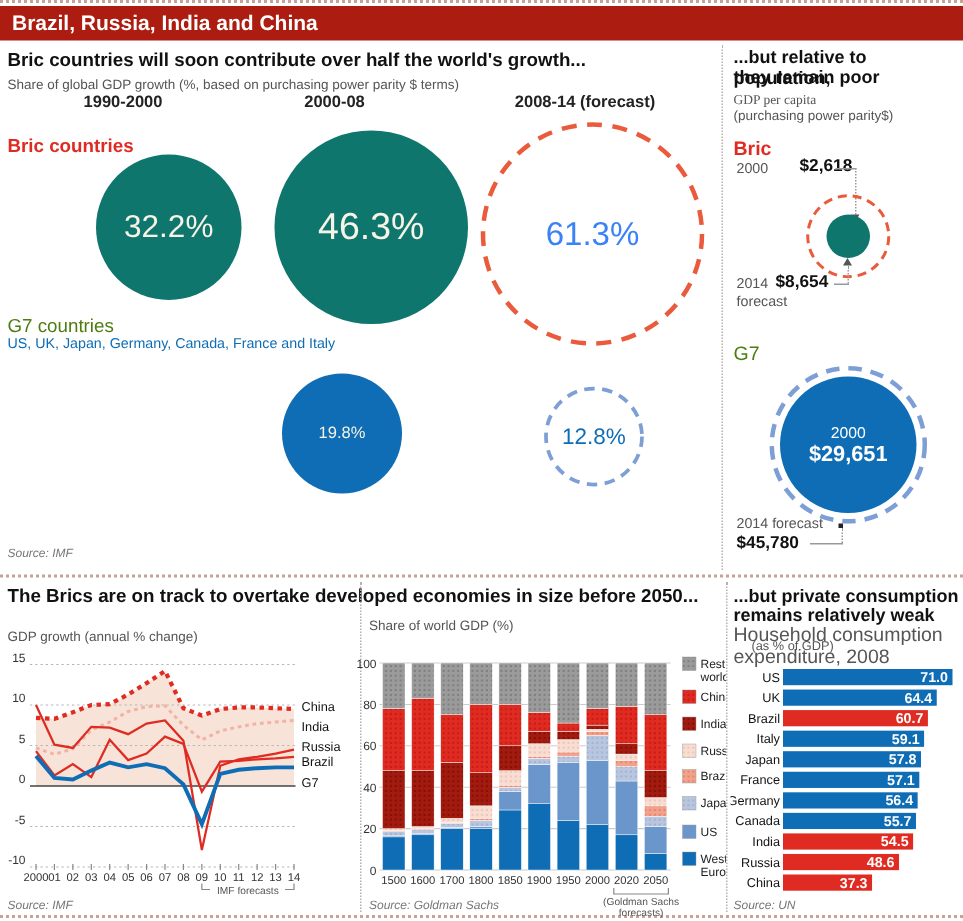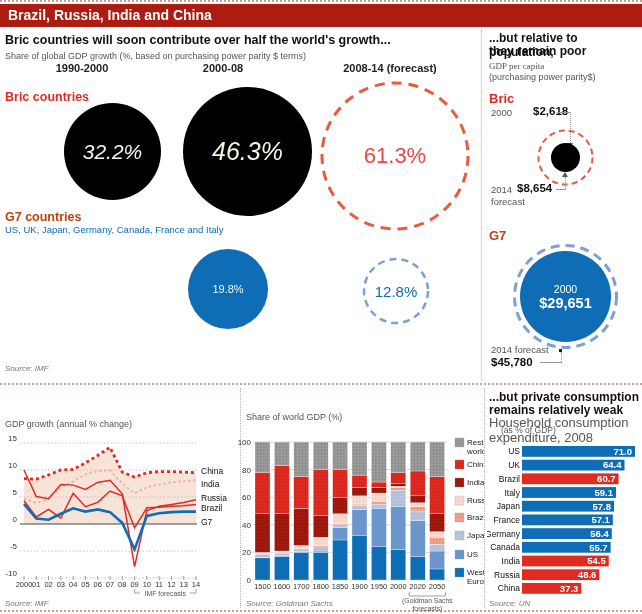--- a/index.html
+++ b/index.html
@@ -7,25 +7,25 @@
         font-family:"Liberation Sans",sans-serif;color:#111;}
   .abs{position:absolute;}
   .b{font-weight:bold;}
   .dotrule{border-top:2px dotted #c9a295;height:0;}
   .vdot{border-left:1px dotted #b9b0a8;width:0;}
   .banner{background:#ad1c10;color:#fff;font-weight:bold;font-size:14px;line-height:23px;padding-left:8px;}
   .title{font-size:12.5px;font-weight:bold;color:#111;}
   .sub{font-size:9px;color:#555;}
   .colhead{font-size:11px;font-weight:bold;color:#222;text-align:center;}
   .redhead{color:#df2b21;font-weight:bold;font-size:12.5px;}
-  .bluehead{color:#c2410c;font-weight:bold;font-size:12.5px;}
+  .bluehead{color:#4d7c0f;font-weight:normal;font-size:12.5px;}
   .bluesub{color:#0e6db5;font-size:9.5px;}
   .circle{border-radius:50%;display:flex;align-items:center;justify-content:center;
           color:#f8f3e7;}
-  .solidred{background:#000000;font-style:italic;}
+  .solidred{background:#0f766e;}
   .solidblue{background:#0e6db5;}
   .src{font-size:8px;color:#777;font-style:italic;}
   .gray{color:#555;}
   .val{font-weight:bold;font-size:11.5px;color:#111;}
   .lbl9{font-size:9.5px;}
   .hline{border-top:1px solid #999;height:0;}
   .vdotline{border-left:1px dotted #999;width:0;}
   .arrow-down{width:0;height:0;border-left:3px solid transparent;border-right:3px solid transparent;border-top:5px solid #555;}
   .arrow-up{width:0;height:0;border-left:3px solid transparent;border-right:3px solid transparent;border-bottom:5px solid #555;}
   .sqdot{width:3px;height:3px;background:#222;}
@@ -55,21 +55,21 @@
   <div class="abs colhead" style="left:320px;top:62px;width:140px;">2008-14 (forecast)</div>
 
   <div class="abs redhead" style="left:5px;top:90px;">Bric countries</div>
 
   <div class="abs circle solidred" style="left:64px;top:103px;width:97px;height:97px;font-size:21px;">32.2%</div>
   <div class="abs circle solidred" style="left:183px;top:87px;width:129px;height:129px;font-size:25px;">46.3%</div>
   <div class="abs" style="left:318px;top:79px;width:154px;height:154px;">
     <svg width="154" height="154">
       <circle cx="77" cy="77" r="73" fill="none" stroke="#ea5a3c" stroke-width="3" stroke-dasharray="10,7"></circle>
     </svg>
-    <div class="abs" style="left:0;top:0;width:154px;height:154px;display:flex;align-items:center;justify-content:center;color:#ef4444;font-size:22px;">61.3%</div>
+    <div class="abs" style="left:0;top:0;width:154px;height:154px;display:flex;align-items:center;justify-content:center;color:#3b82f6;font-size:22px;">61.3%</div>
   </div>
 
   <div class="abs bluehead" style="left:5px;top:210px;">G7 countries</div>
   <div class="abs bluesub" style="left:5px;top:224px;">US, UK, Japan, Germany, Canada, France and Italy</div>
 
   <div class="abs circle solidblue" style="left:188px;top:249px;width:80px;height:80px;font-size:11px;">19.8%</div>
   <div class="abs" style="left:361px;top:256px;width:70px;height:70px;">
     <svg width="70" height="70">
       <circle cx="35" cy="35" r="32" fill="none" stroke="#7d9fd6" stroke-width="2.5" stroke-dasharray="7,5"></circle>
     </svg>
@@ -115,20 +115,21 @@
   <div class="abs circle solidblue" style="left:520px;top:251px;width:91px;height:91px;flex-direction:column;color:#fff;">
     <div style="font-size:10.5px;">2000</div>
     <div class="b" style="font-size:14.5px;">$29,651</div>
   </div>
   <div class="abs gray lbl9" style="left:491px;top:344px;">2014 forecast</div>
   <div class="abs val" style="left:491px;top:356px;">$45,780</div>
   <div class="abs hline" style="left:540px;top:362px;width:22px;"></div>
   <div class="abs vdotline" style="left:561px;top:352px;height:10px;"></div>
   <div class="abs sqdot" style="left:559px;top:349px;"></div>
 
+  <div class="abs title" style="left:5px;top:390px;">The Brics are on track to overtake developed economies in size before 2050...</div>
   <div class="abs title" style="left:489px;top:390px;font-size:12px;">...but private consumption</div>
   <div class="abs title" style="left:489px;top:403px;font-size:12px;">remains relatively weak</div>
 
   <div class="abs vdot" style="left:240px;top:388px;height:220px;"></div>
   <div class="abs vdot" style="left:484px;top:388px;height:220px;"></div>
 
   <div class="abs sub" style="left:5px;top:419px;">GDP growth (annual % change)</div>
   <div class="abs sub" style="left:246px;top:412px;">Share of world GDP (%)</div>
   <div class="abs sub" style="left:489px;top:415px;font-size:13px;">Household consumption expenditure, 2008</div>
   <div class="abs sub" style="left:489px;top:425px;font-size:8.5px;padding-left:12px;">(as % of GDP)</div>

